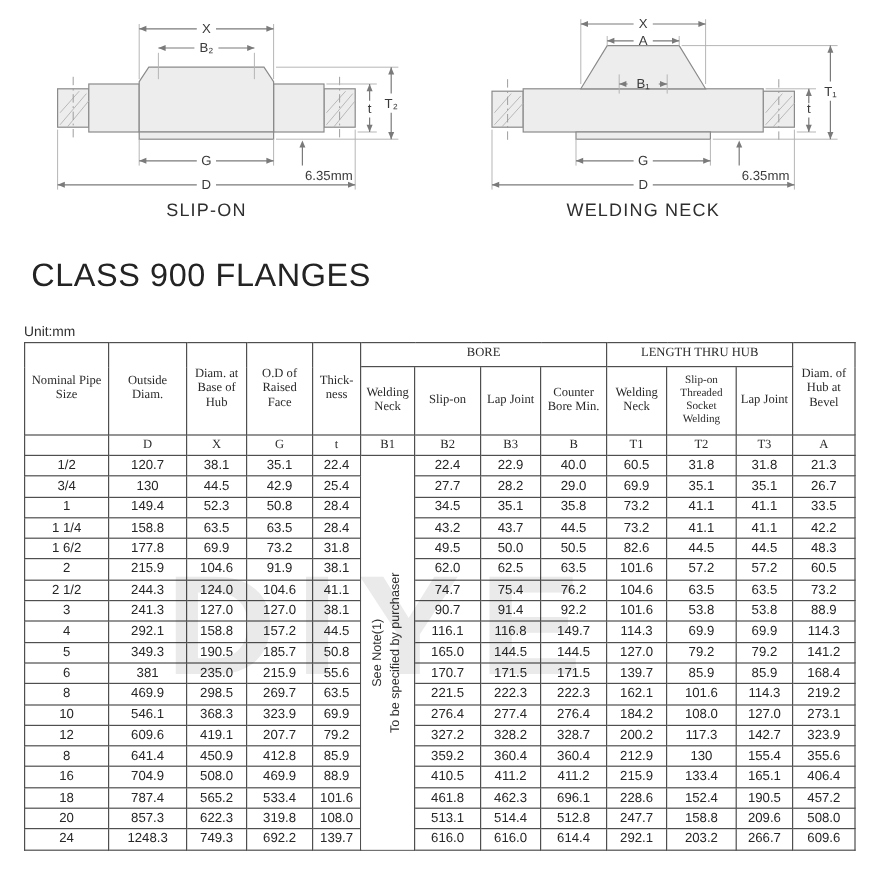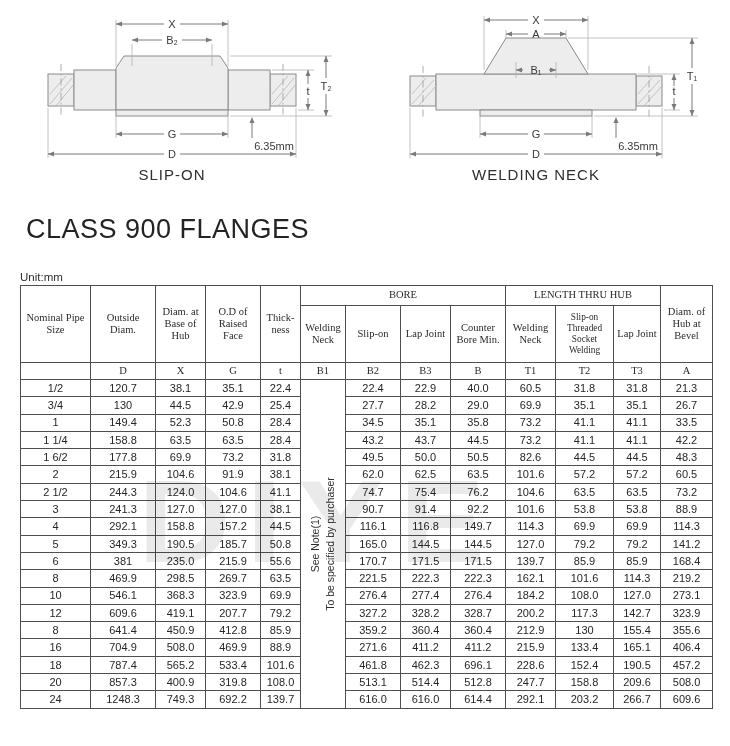--- a/index.html
+++ b/index.html
@@ -488,21 +488,21 @@
         <td>130</td>
         <td>155.4</td>
         <td>355.6</td>
       </tr>
       <tr>
         <td>16</td>
         <td>704.9</td>
         <td>508.0</td>
         <td>469.9</td>
         <td>88.9</td>
-        <td>271.6</td>
+        <td>410.5</td>
         <td>411.2</td>
         <td>411.2</td>
         <td>215.9</td>
         <td>133.4</td>
         <td>165.1</td>
         <td>406.4</td>
       </tr>
       <tr>
         <td>18</td>
         <td>787.4</td>
@@ -513,21 +513,21 @@
         <td>462.3</td>
         <td>696.1</td>
         <td>228.6</td>
         <td>152.4</td>
         <td>190.5</td>
         <td>457.2</td>
       </tr>
       <tr>
         <td>20</td>
         <td>857.3</td>
-        <td>400.9</td>
+        <td>622.3</td>
         <td>319.8</td>
         <td>108.0</td>
         <td>513.1</td>
         <td>514.4</td>
         <td>512.8</td>
         <td>247.7</td>
         <td>158.8</td>
         <td>209.6</td>
         <td>508.0</td>
       </tr>

